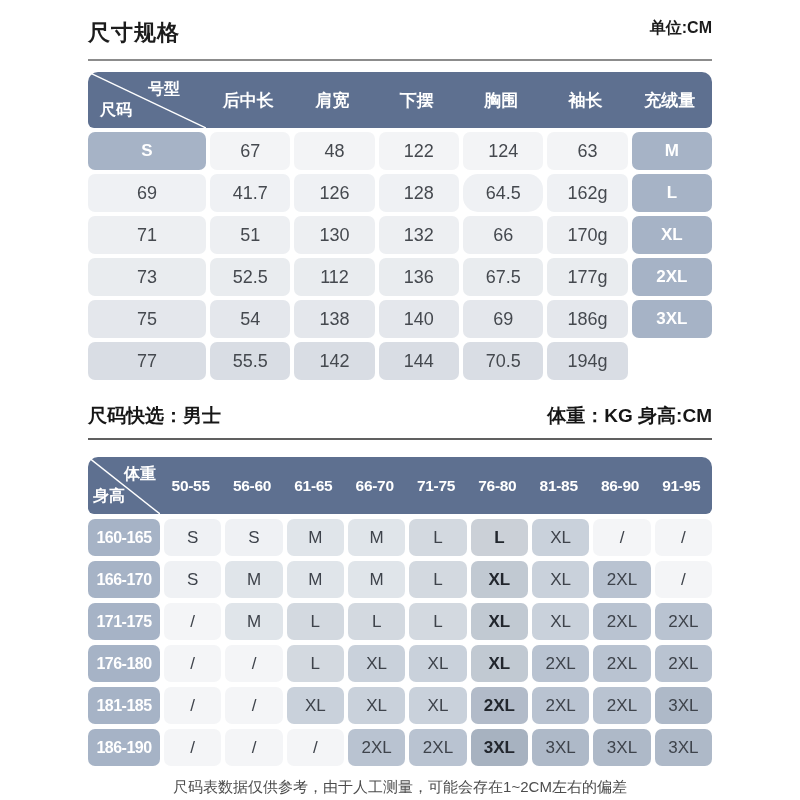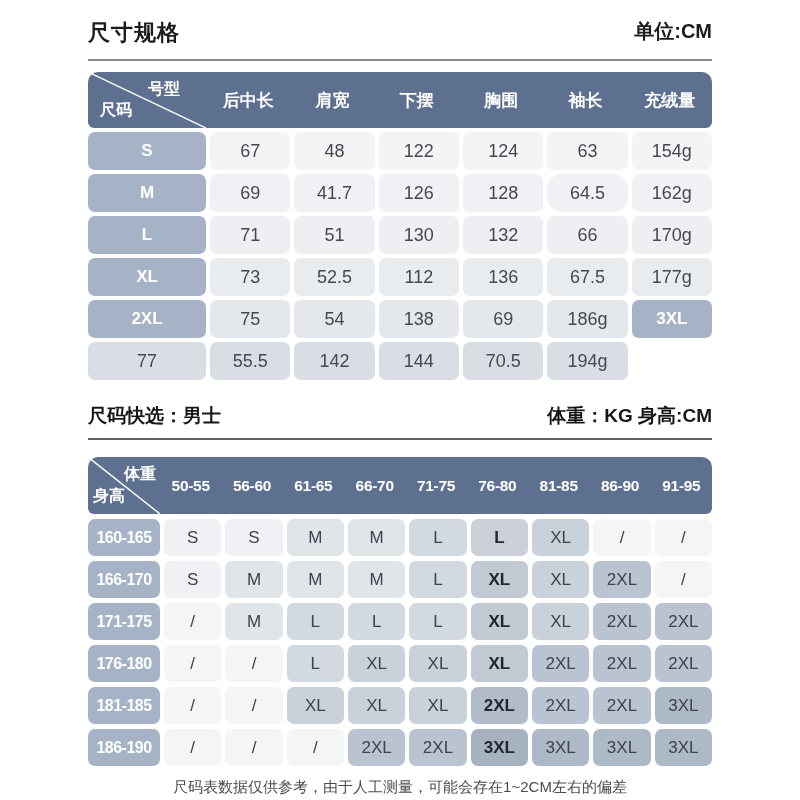--- a/index.html
+++ b/index.html
@@ -12,21 +12,21 @@
   html,body{margin:0;padding:0;background:#ffffff;}
   body{
     width:800px;height:800px;
     font-family:"Liberation Sans","DejaVu Sans",sans-serif;
     overflow:hidden;
   }
   .page{width:800px;height:800px;padding:18px 88px 0 88px;}
 
   .header-row{display:flex;justify-content:space-between;align-items:flex-start;height:30px;}
   .page-title{font-size:22px;font-weight:bold;color:var(--text-dark);letter-spacing:1px;}
-  .unit-label{font-size:20px;font-weight:bold;color:var(--text-dark);}
+  .unit-label{font-size:16px;font-weight:bold;color:var(--text-dark);}
 
   .divider1{margin-top:11px;height:2px;background:#8c8c8c;}
   .divider2{margin-top:8px;height:2px;background:#606060;}
 
   
   .t1-header{
     margin-top:11px;height:56px;background:var(--header-bg);
     border-radius:10px 10px 6px 6px;
     display:grid;grid-template-columns:118px repeat(6,1fr);
   }
@@ -90,21 +90,20 @@
         <div class="hcol t1col">袖长</div>
         <div class="hcol t1col">充绒量</div>
       </div>
     <div class="t1-body">
         <div class="cell size-cell">S</div>
         <div class="cell data-cell" style="background: rgb(243, 244, 246);">67</div>
         <div class="cell data-cell" style="background: rgb(243, 244, 246);">48</div>
         <div class="cell data-cell" style="background: rgb(243, 244, 246);">122</div>
         <div class="cell data-cell" style="background: rgb(243, 244, 246);">124</div>
         <div class="cell data-cell" style="background: rgb(243, 244, 246);">63</div>
-        <div class="cell data-cell" style="background: rgb(243, 244, 246);">154g</div>
         <div class="cell size-cell">M</div>
         <div class="cell data-cell" style="background: rgb(239, 241, 244);">69</div>
         <div class="cell data-cell" style="background: rgb(239, 241, 244);">41.7</div>
         <div class="cell data-cell" style="background: rgb(239, 241, 244);">126</div>
         <div class="cell data-cell" style="background: rgb(239, 241, 244);">128</div>
         <div class="cell data-cell" style="background: rgb(239, 241, 244); border-radius: 15px;">64.5</div>
         <div class="cell data-cell" style="background: rgb(239, 241, 244);">162g</div>
         <div class="cell size-cell">L</div>
         <div class="cell data-cell" style="background: rgb(237, 239, 242);">71</div>
         <div class="cell data-cell" style="background: rgb(237, 239, 242);">51</div>
@@ -116,20 +115,21 @@
         <div class="cell data-cell" style="background: rgb(233, 236, 239);">73</div>
         <div class="cell data-cell" style="background: rgb(233, 236, 239);">52.5</div>
         <div class="cell data-cell" style="background: rgb(233, 236, 239);">112</div>
         <div class="cell data-cell" style="background: rgb(233, 236, 239);">136</div>
         <div class="cell data-cell" style="background: rgb(233, 236, 239);">67.5</div>
         <div class="cell data-cell" style="background: rgb(233, 236, 239);">177g</div>
         <div class="cell size-cell">2XL</div>
         <div class="cell data-cell" style="background: rgb(228, 231, 236);">75</div>
         <div class="cell data-cell" style="background: rgb(228, 231, 236);">54</div>
         <div class="cell data-cell" style="background: rgb(228, 231, 236);">138</div>
+        <div class="cell data-cell" style="background: rgb(228, 231, 236);">140</div>
         <div class="cell data-cell" style="background: rgb(228, 231, 236);">69</div>
         <div class="cell data-cell" style="background: rgb(228, 231, 236);">186g</div>
         <div class="cell size-cell">3XL</div>
         <div class="cell data-cell" style="background: rgb(217, 221, 228);">77</div>
         <div class="cell data-cell" style="background: rgb(217, 221, 228);">55.5</div>
         <div class="cell data-cell" style="background: rgb(217, 221, 228);">142</div>
         <div class="cell data-cell" style="background: rgb(217, 221, 228);">144</div>
         <div class="cell data-cell" style="background: rgb(217, 221, 228);">70.5</div>
         <div class="cell data-cell" style="background: rgb(217, 221, 228);">194g</div>
       </div>

